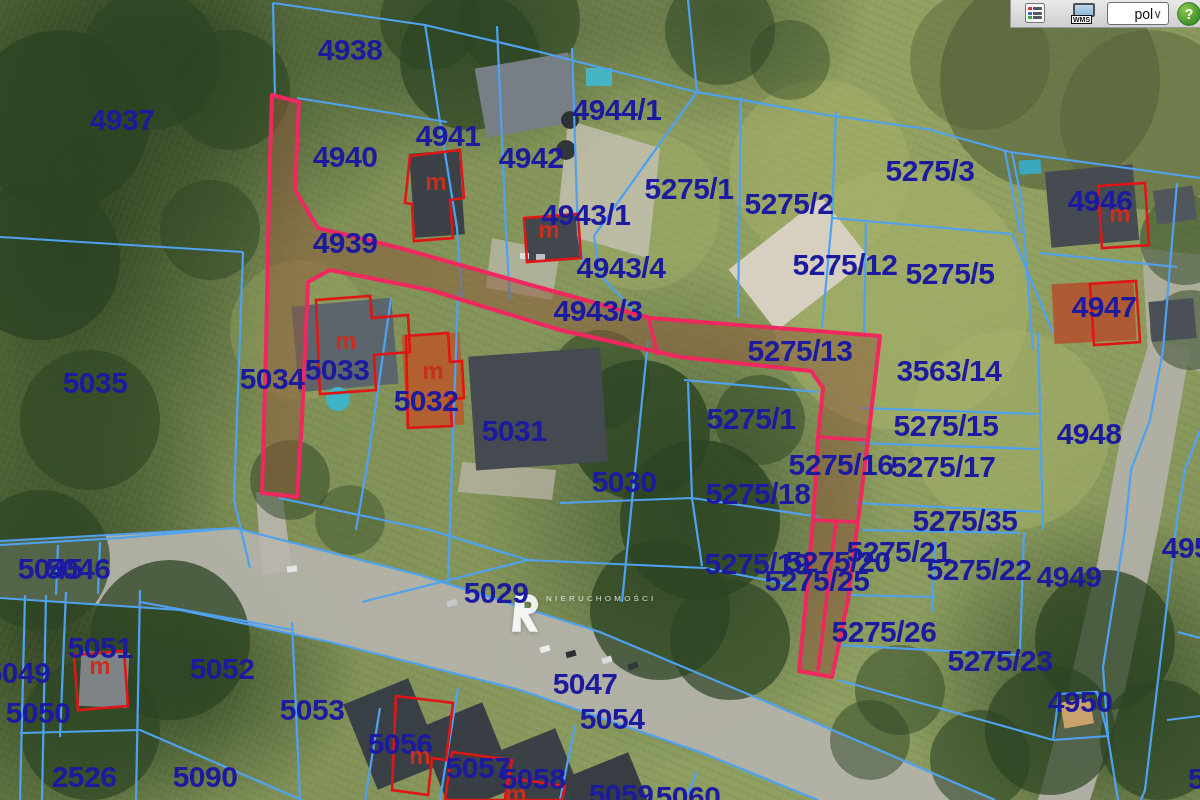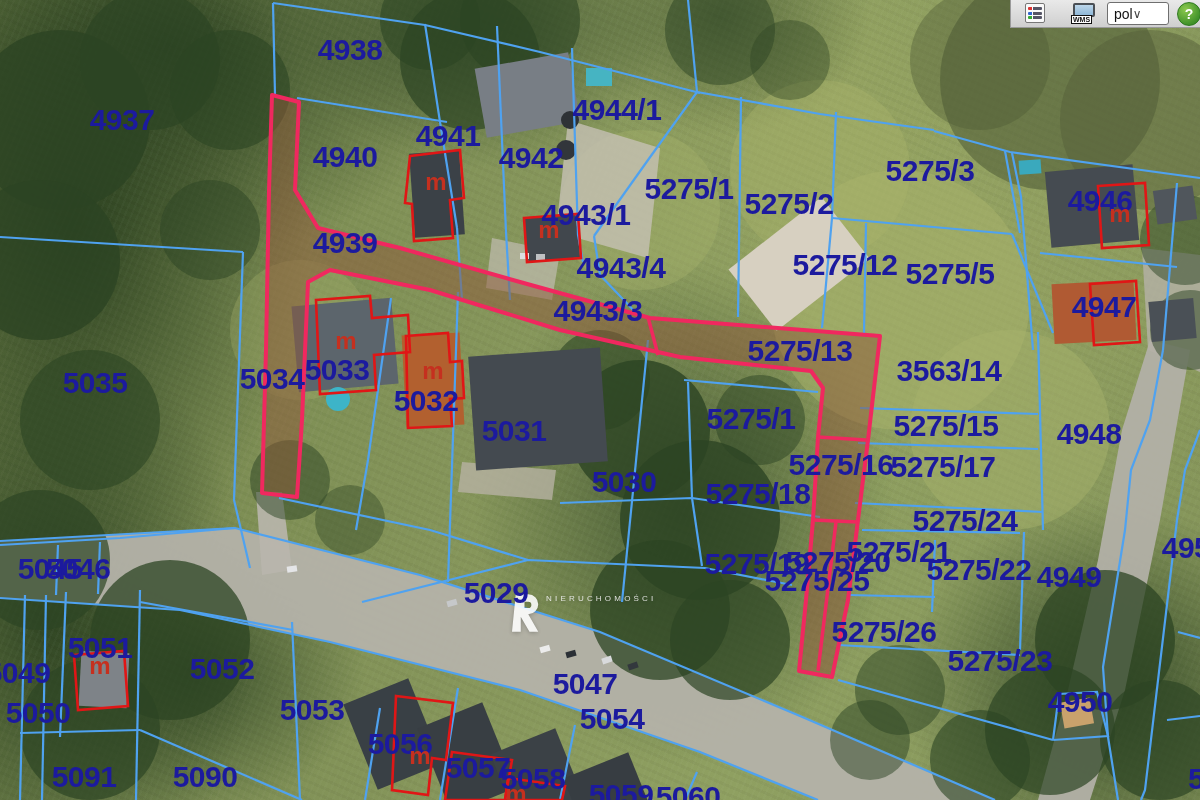--- a/index.html
+++ b/index.html
@@ -49,21 +49,21 @@
     background:linear-gradient(90deg,#d33 0 4px,#fff 4px 5px,#556 5px 100%);}
   .tb-legend i:nth-child(2){background:linear-gradient(90deg,#36c 0 4px,#fff 4px 5px,#556 5px 100%);}
   .tb-legend i:nth-child(3){background:linear-gradient(90deg,#3a3 0 4px,#fff 4px 5px,#556 5px 100%);}
   .tb-wms{position:absolute;left:60px;top:3px;width:26px;height:21px;cursor:pointer;}
   .tb-wms .mon{width:22px;height:14px;margin-left:2px;background:linear-gradient(#bcd6ea,#8fb8d8);
     border:2px solid #4a4f55;border-radius:2px;box-sizing:border-box;}
   .tb-wms .tag{position:absolute;left:0;bottom:0;background:#fff;border:1px solid #111;
     font-size:7px;font-weight:700;line-height:1;padding:0 1px;color:#111;}
   .tb-select{position:absolute;left:96px;top:2px;width:62px;height:23px;background:#fff;
     border:1px solid #6f6f6f;border-radius:3px;display:flex;align-items:center;
-    justify-content:flex-start;padding:0 6px;box-sizing:border-box;cursor:pointer;
+    justify-content:flex-end;padding:0 6px;box-sizing:border-box;cursor:pointer;
     font-size:14px;color:#111;}
   .tb-select .chev{font-size:12px;color:#444;line-height:1;}
   .tb-help{position:absolute;left:166px;top:2px;width:22px;height:22px;border-radius:50%;
     background:radial-gradient(circle at 35% 30%,#8cc94e,#3d8f28 75%);
     border:1px solid #2f7a20;color:#fff;font-weight:700;font-size:14px;
     display:flex;align-items:center;justify-content:center;cursor:pointer;}
 </style>
 </head>
 <body>
 
@@ -263,21 +263,21 @@
       <div class="parcel-label" style="left: 95px; top: 383px;">5035</div>
       <div class="parcel-label" style="left: 426px; top: 401px;">5032</div>
       <div class="parcel-label" style="left: 751px; top: 419px;">5275/1</div>
       <div class="parcel-label" style="left: 946px; top: 426px;">5275/15</div>
       <div class="parcel-label" style="left: 1089px; top: 434px;">4948</div>
       <div class="parcel-label" style="left: 514px; top: 431px;">5031</div>
       <div class="parcel-label" style="left: 841px; top: 465px;">5275/16</div>
       <div class="parcel-label" style="left: 943px; top: 467px;">5275/17</div>
       <div class="parcel-label" style="left: 624px; top: 482px;">5030</div>
       <div class="parcel-label" style="left: 758px; top: 494px;">5275/18</div>
-      <div class="parcel-label" style="left: 965px; top: 521px;">5275/24</div>
+      <div class="parcel-label" style="left: 965px; top: 521px;">5275/35</div>
       <div class="parcel-label" style="left: 1186px; top: 548px;">495</div>
       <div class="parcel-label" style="left: 899px; top: 552px;">5275/21</div>
       <div class="parcel-label" style="left: 757px; top: 564px;">5275/19</div>
       <div class="parcel-label" style="left: 838px; top: 562px;">5275/20</div>
       <div class="parcel-label" style="left: 979px; top: 570px;">5275/22</div>
       <div class="parcel-label" style="left: 1069px; top: 577px;">4949</div>
       <div class="parcel-label" style="left: 50px; top: 569px;">5045</div>
       <div class="parcel-label" style="left: 78px; top: 569px;">5046</div>
       <div class="parcel-label" style="left: 817px; top: 581px;">5275/25</div>
       <div class="parcel-label" style="left: 496px; top: 593px;">5029</div>
@@ -286,21 +286,21 @@
       <div class="parcel-label" style="left: 1000px; top: 661px; text-align: right;">5275/23</div>
       <div class="parcel-label" style="left: 222px; top: 669px;">5052</div>
       <div class="parcel-label" style="left: 18px; top: 673px;">5049</div>
       <div class="parcel-label" style="left: 585px; top: 684px;">5047</div>
       <div class="parcel-label" style="left: 1080px; top: 702px;">4950</div>
       <div class="parcel-label" style="left: 312px; top: 710px;">5053</div>
       <div class="parcel-label" style="left: 38px; top: 713px;">5050</div>
       <div class="parcel-label" style="left: 612px; top: 719px;">5054</div>
       <div class="parcel-label" style="left: 400px; top: 744px; text-align: right;">5056</div>
       <div class="parcel-label" style="left: 478px; top: 768px;">5057</div>
-      <div class="parcel-label" style="left: 84px; top: 777px;">5091</div>
+      <div class="parcel-label" style="left: 84px; top: 777px;">2526</div>
       <div class="parcel-label" style="left: 205px; top: 777px;">5090</div>
       <div class="parcel-label" style="left: 533px; top: 779px;">5058</div>
       <div class="parcel-label" style="left: 621px; top: 795px;">5059</div>
       <div class="parcel-label" style="left: 688px; top: 797px;">5060</div>
       <div class="parcel-label" style="left: 1196px; top: 779px;">5</div>
       <div class="m-label" style="left: 436px; top: 182px;">m</div>
       <div class="m-label" style="left: 549px; top: 230px;">m</div>
       <div class="m-label" style="left: 1120px; top: 214px;">m</div>
       <div class="m-label" style="left: 346px; top: 341px;">m</div>
       <div class="m-label" style="left: 433px; top: 371px;">m</div>

